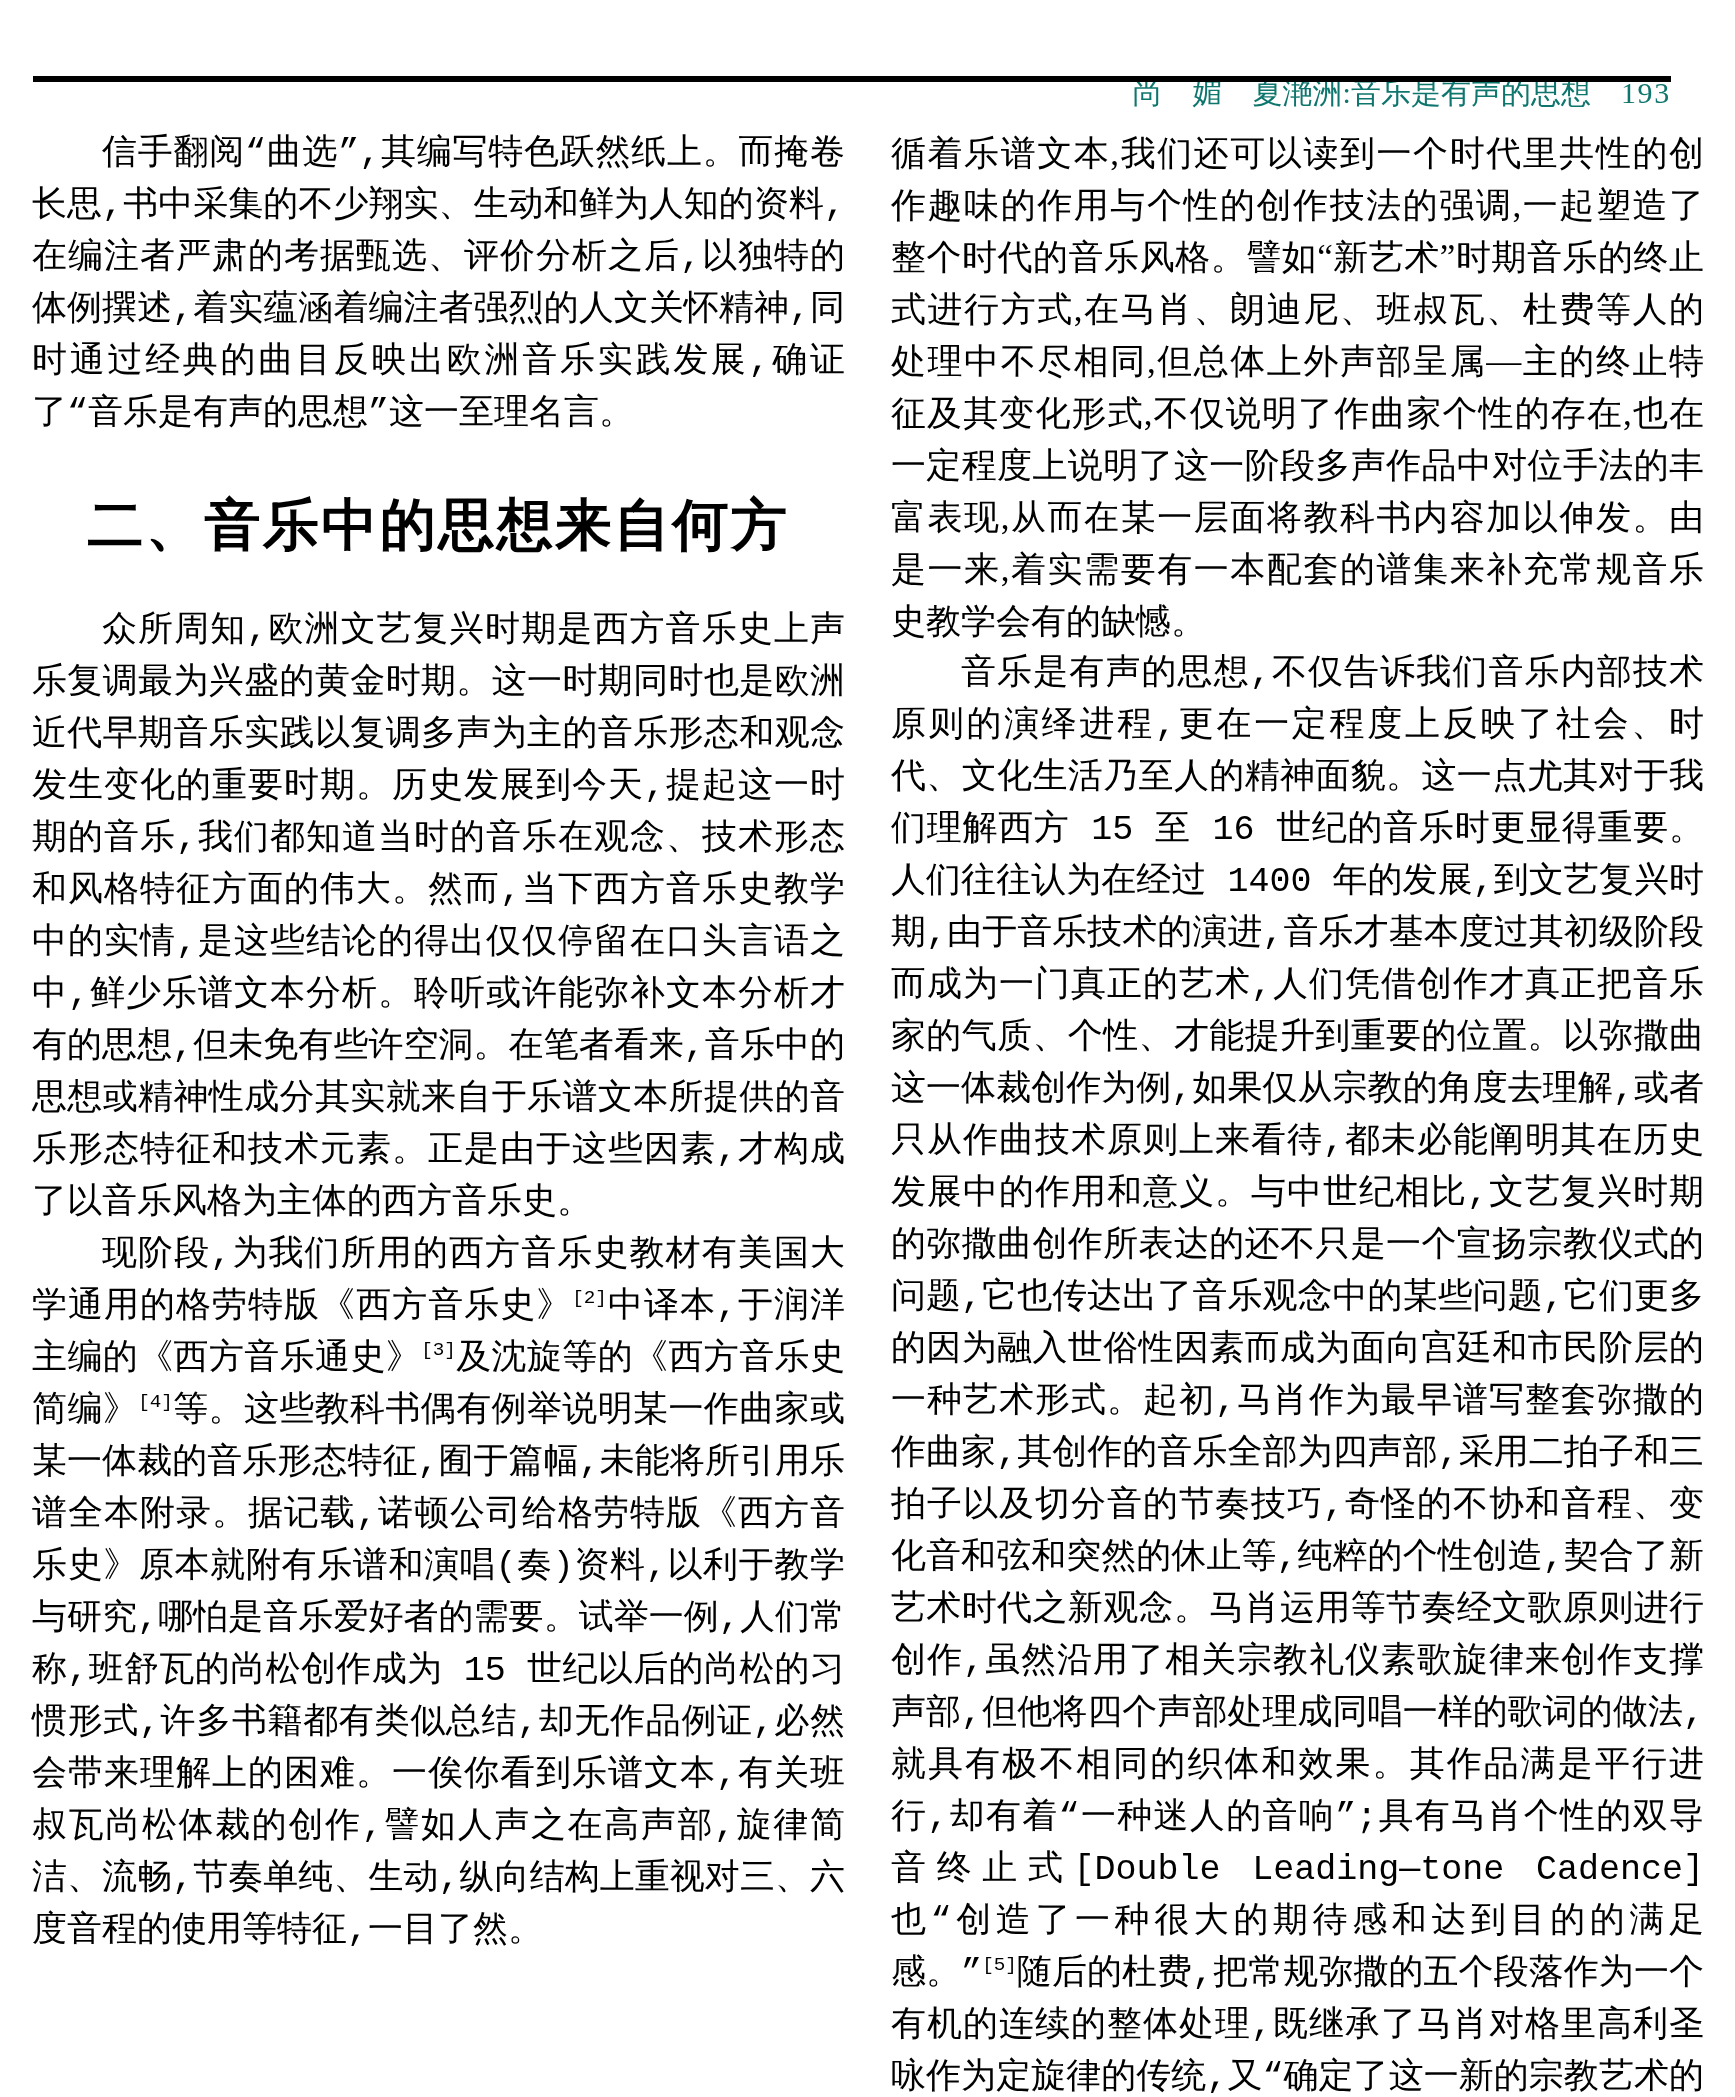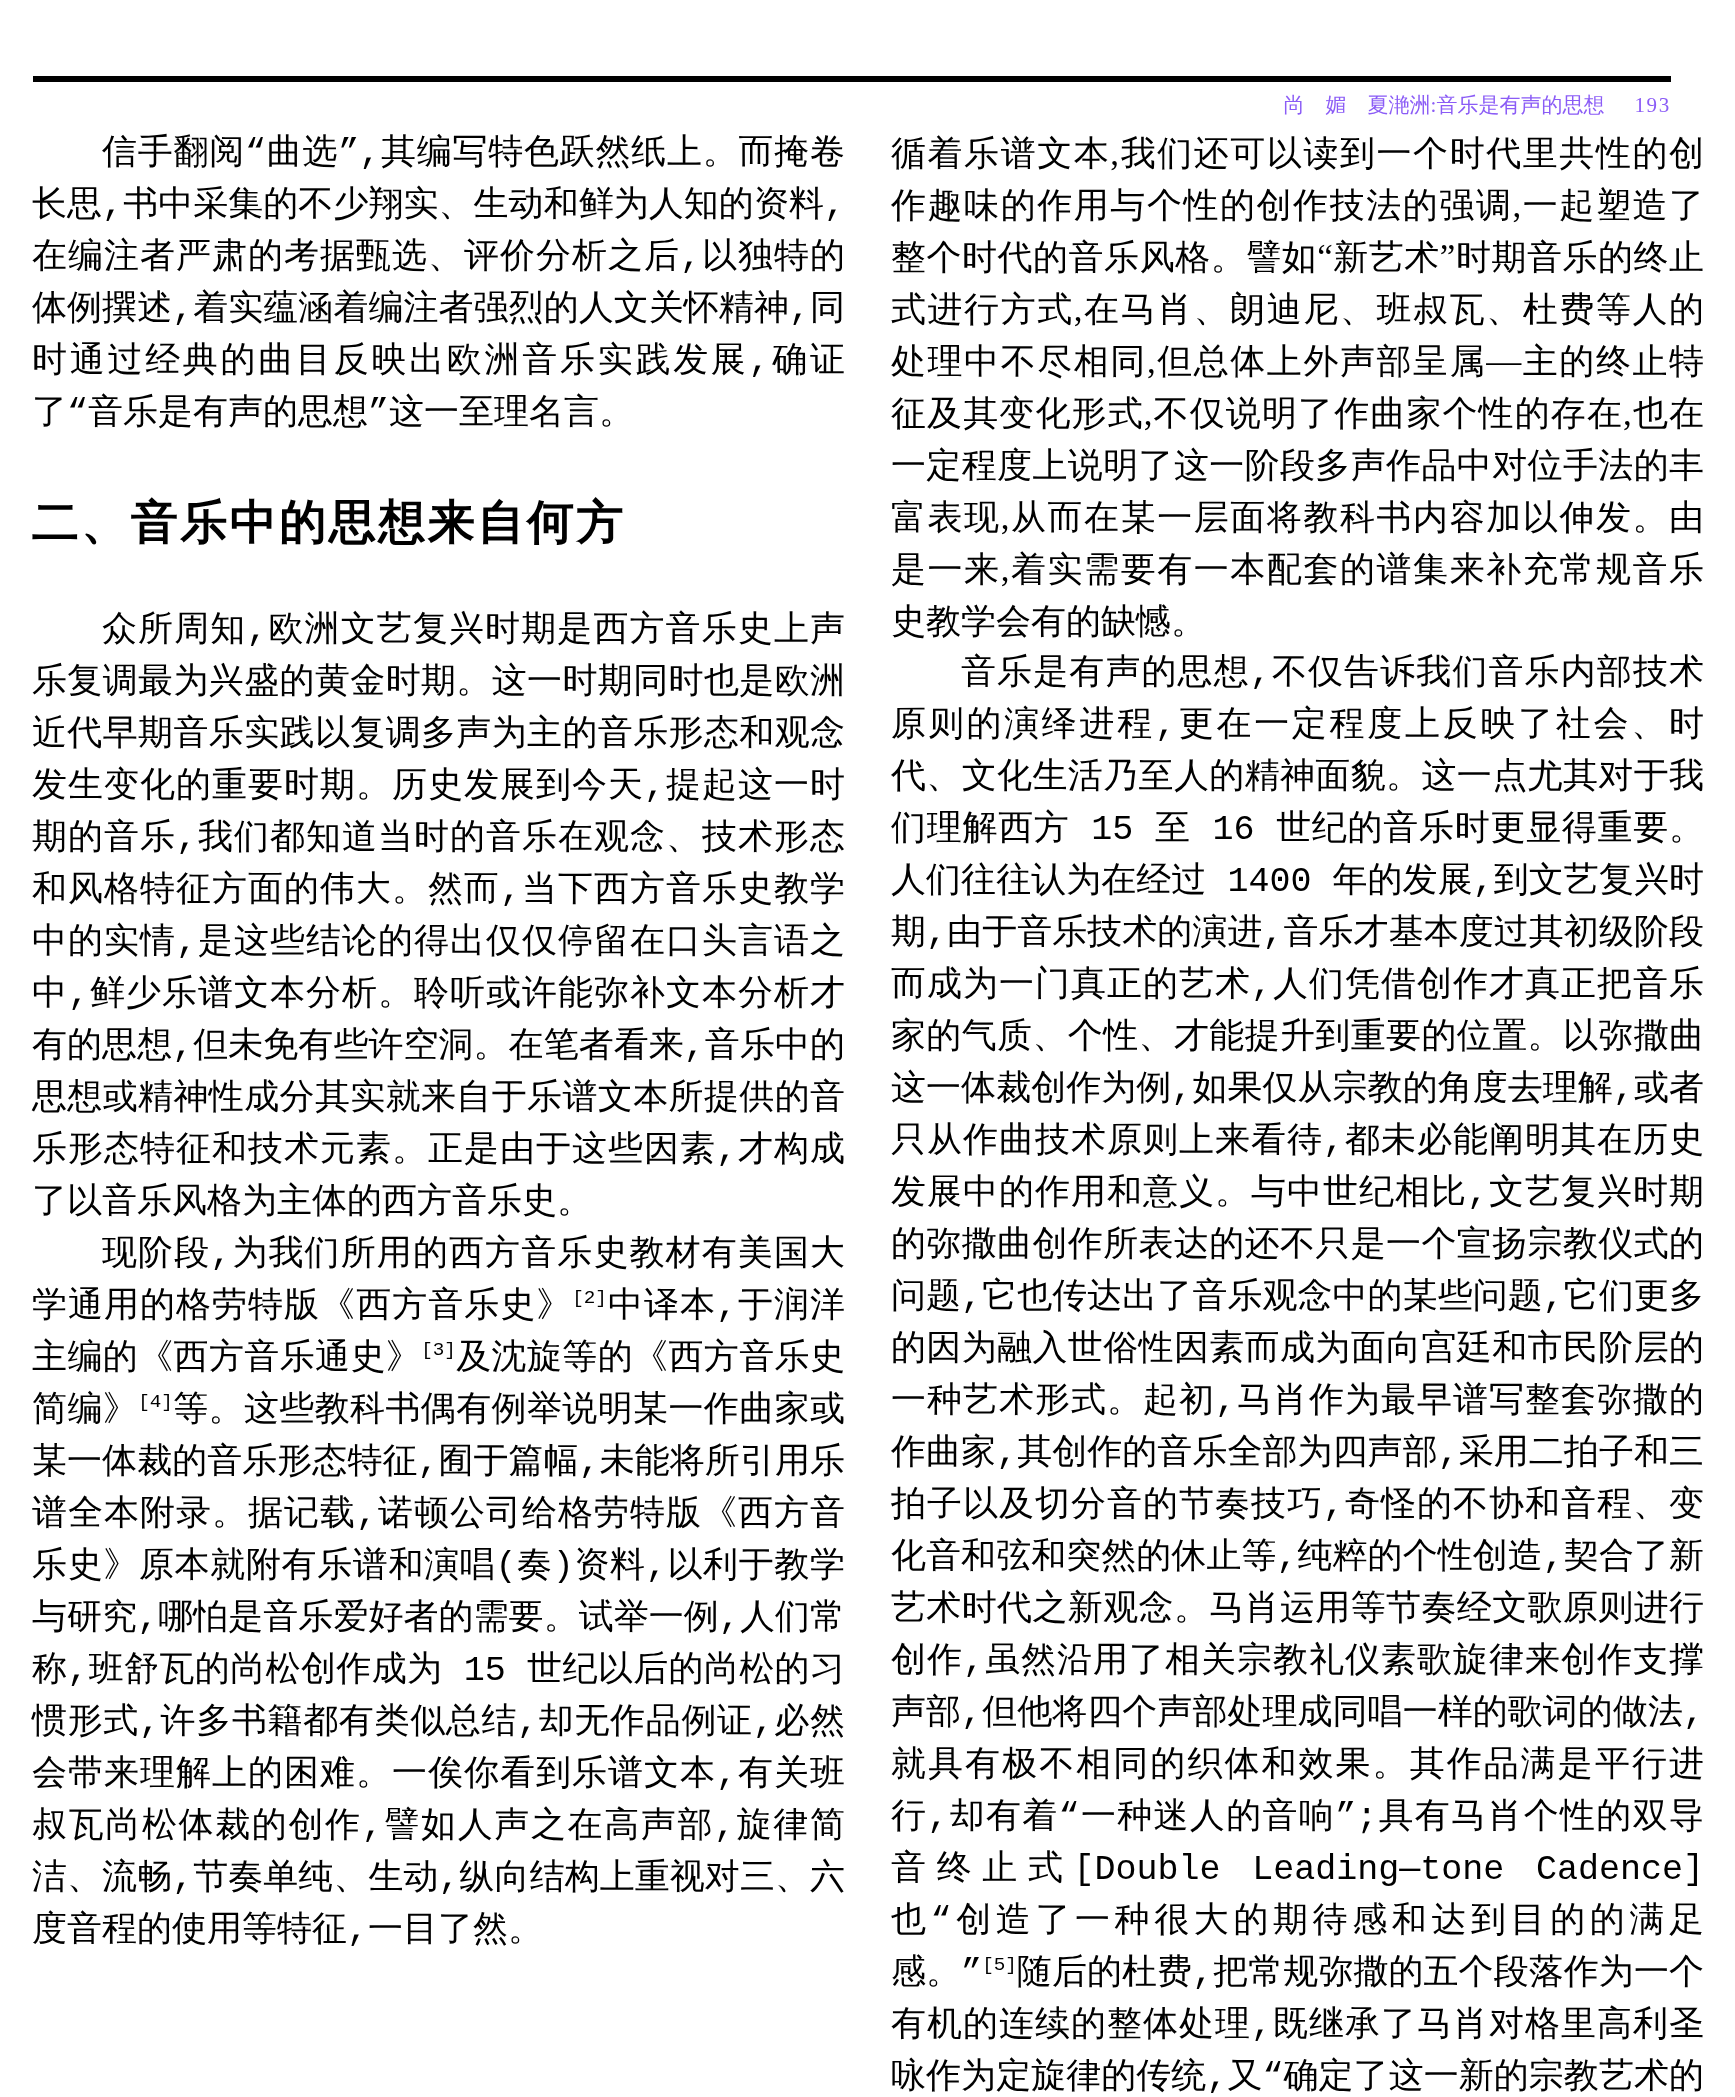--- a/index.html
+++ b/index.html
@@ -7,26 +7,26 @@
     position: relative;
     width: 1735px;
     height: 2568px;
     background: #ffffff;
     overflow: hidden;
     color: #000000;
     font-family: "Liberation Serif", "DejaVu Serif", serif;
   }
   .header {
     position: absolute;
-    top: 39px;
+    top: 27px;
     right: 64px;
-    font-size: 21px;
+    font-size: 30px;
     line-height: 44px;
     white-space: pre;
-    color: #8b5cf6;
+    color: #0f766e;
   }
   .header .pagenum { margin-left: 30px; letter-spacing: 1.7px; }
   .header-rule {
     position: absolute;
     left: 33px;
     top: 76px;
     width: 1638px;
     height: 5.5px;
     background: #000000;
   }
@@ -37,25 +37,25 @@
     font-size: 35px;
     line-height: 52px;
     text-align: justify;
     z-index: 2;
   }
   .col-left  { left: 32px; }
   .col-right { left: 891px; }
   .col p { margin: 0; padding: 0; }
   p.indent { text-indent: 2em; font-family: Liberation Mono, monospace; }
   h2.section {
-    font-family: Liberation Mono, monospace;
+    font-family: Liberation Serif, serif;
     font-weight: bold;
-    font-size: 47px;
+    font-size: 56px;
     line-height: 51px;
-    text-align: left;
+    text-align: center;
     letter-spacing: 2.5px;
     margin: 60px 0 54px 0;
   }
   sup { font-size: 55%; line-height: 0; vertical-align: super; }
 </style>
 </head>
 <body>
 
 <div class="page">
 

